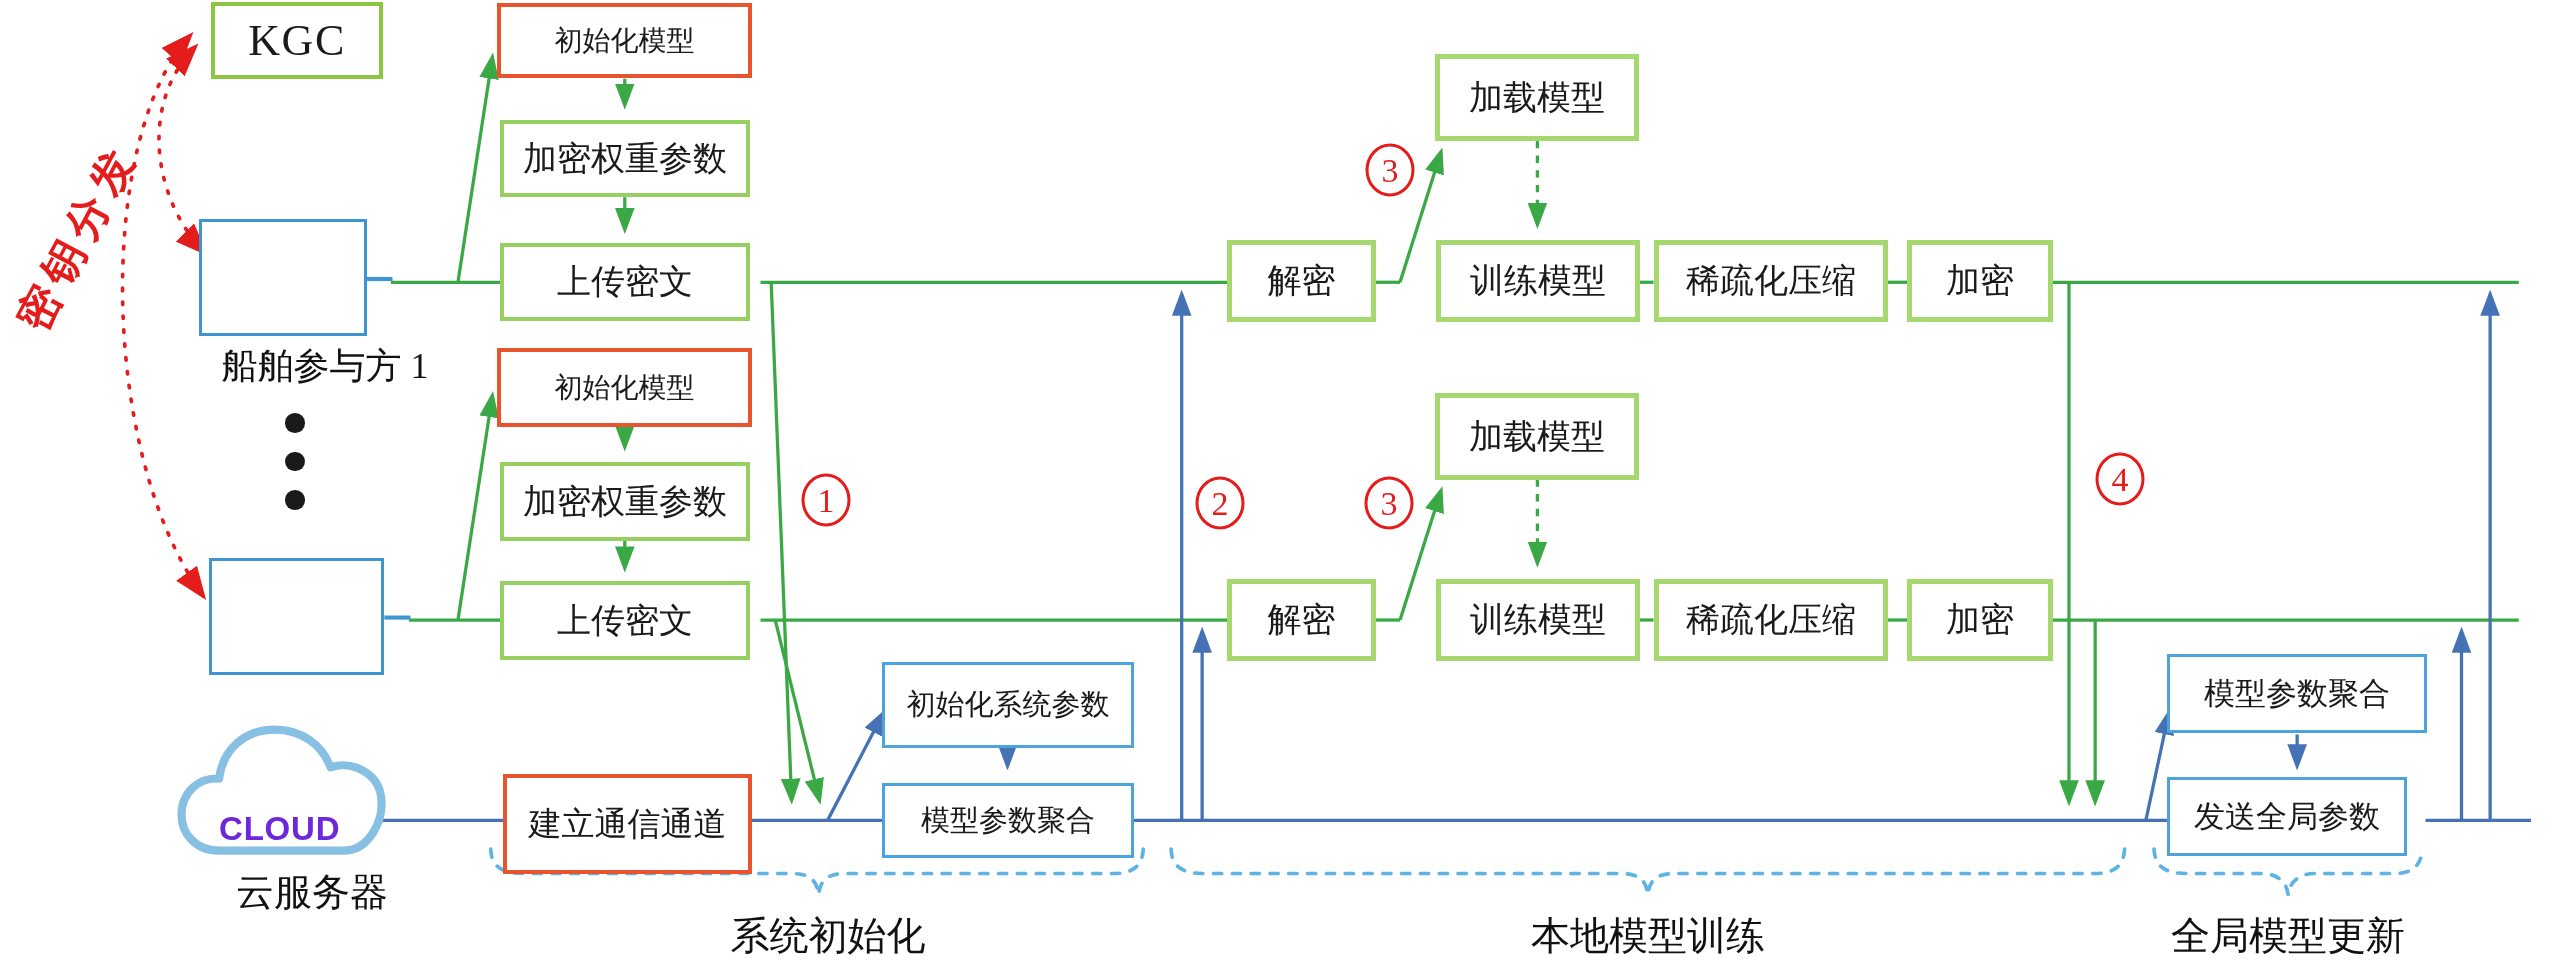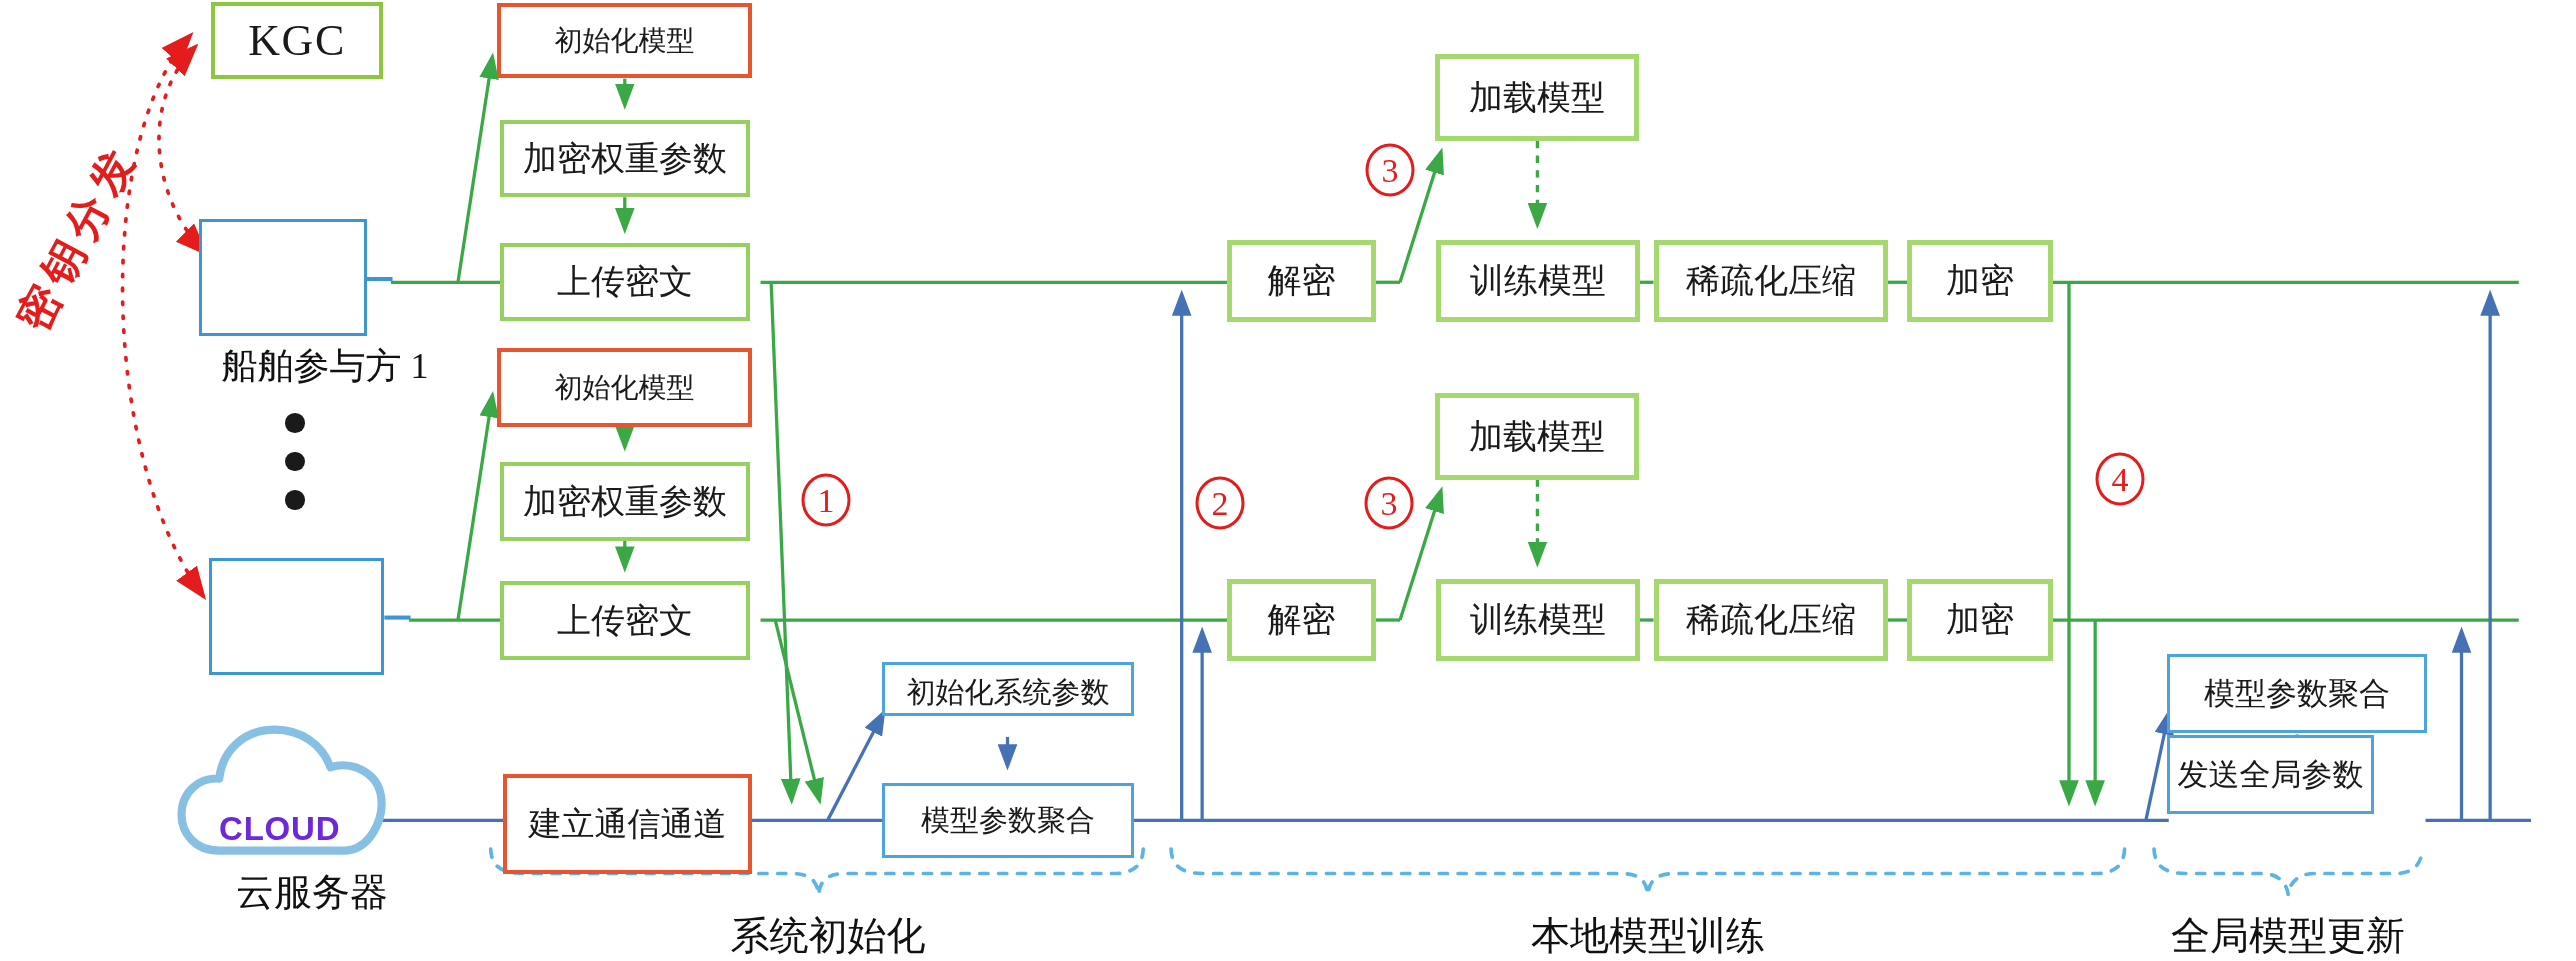--- a/index.html
+++ b/index.html
@@ -258,21 +258,21 @@
   <div class="box b-green" style="left:500px;top:462px;width:250px;height:79px;">
     <span>加密权重参数</span>
     </div>
   <div class="box b-green" style="left:500px;top:581px;width:250px;height:79px;">
     <span>上传密文</span>
     </div>
 
   <div class="box b-red" style="left:503px;top:774px;width:249px;height:100px;font-size:33px;">
     <span>建立通信通道</span>
     </div>
-  <div class="box b-blue" style="left:882px;top:662px;width:252px;height:54px;align-items:flex-end;">
+  <div class="box b-blue" style="left:882px;top:662px;width:252px;height:86px;">
     <span>初始化系统参数</span>
     </div>
   <div class="box b-blue" style="left:882px;top:783px;width:252px;height:75px;">
     <span>模型参数聚合</span>
     </div>
 
   <div class="box b-green-thick" style="left:1227px;top:240px;width:149px;height:82px;">
     <span>解密</span>
     </div>
   <div class="box b-green-thick" style="left:1435px;top:54px;width:204px;height:87px;">
@@ -300,21 +300,21 @@
   <div class="box b-green-thick" style="left:1654px;top:579px;width:234px;height:82px;">
     <span>稀疏化压缩</span>
     </div>
   <div class="box b-green-thick" style="left:1907px;top:579px;width:146px;height:82px;">
     <span>加密</span>
     </div>
 
   <div class="box b-blue" style="left:2167px;top:654px;width:260px;height:79px;font-size:31px;">
     <span>模型参数聚合</span>
     </div>
-  <div class="box b-blue" style="left:2167px;top:735px;width:207px;height:79px;font-size:31px;text-align:right;">
+  <div class="box b-blue" style="left:2167px;top:777px;width:240px;height:79px;font-size:31px;text-align:right;">
     <span>发送全局参数</span>
     </div>
 
   <div class="circnum" style="left:826px;top:500px;">
     <span>1</span>
     </div>
   <div class="circnum" style="left:1220px;top:503px;">
     <span>2</span>
     </div>
   <div class="circnum" style="left:1390px;top:170px;">

